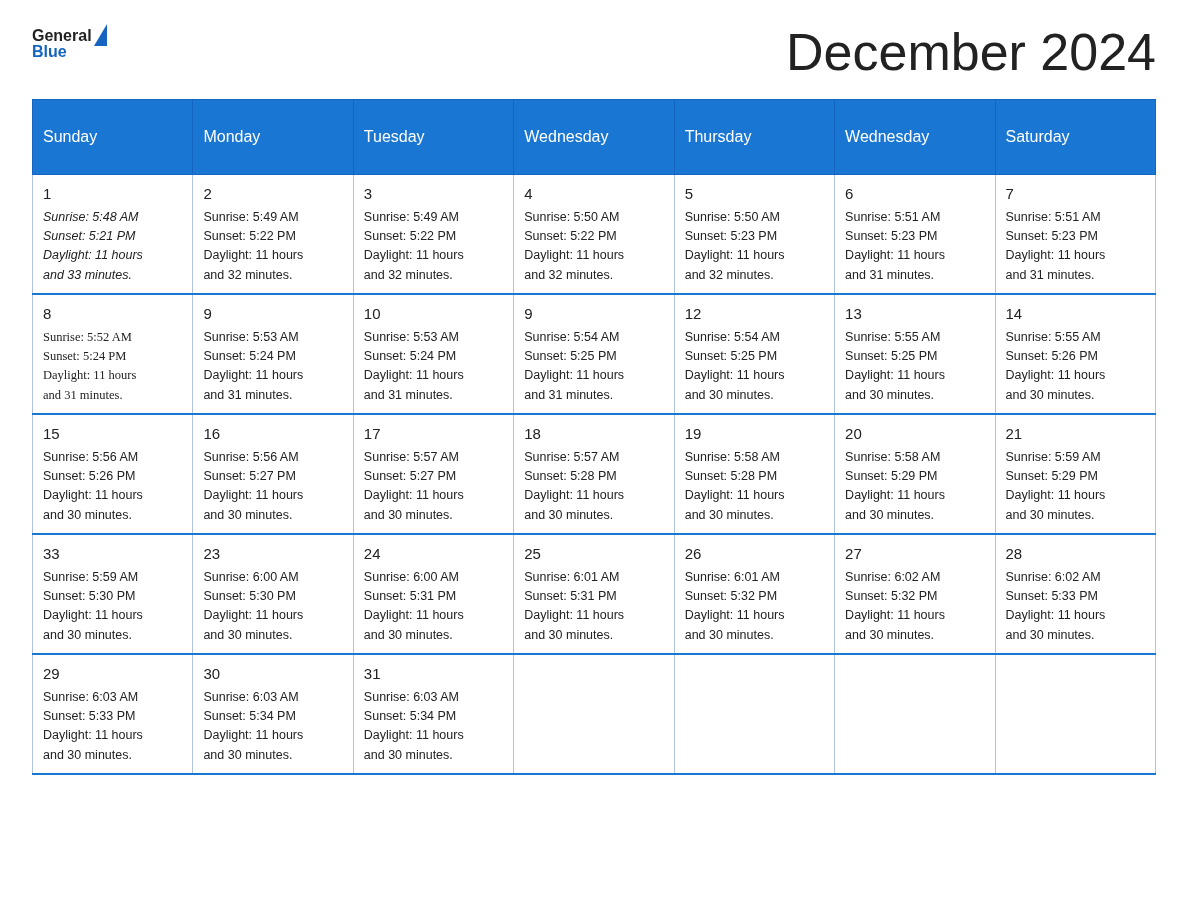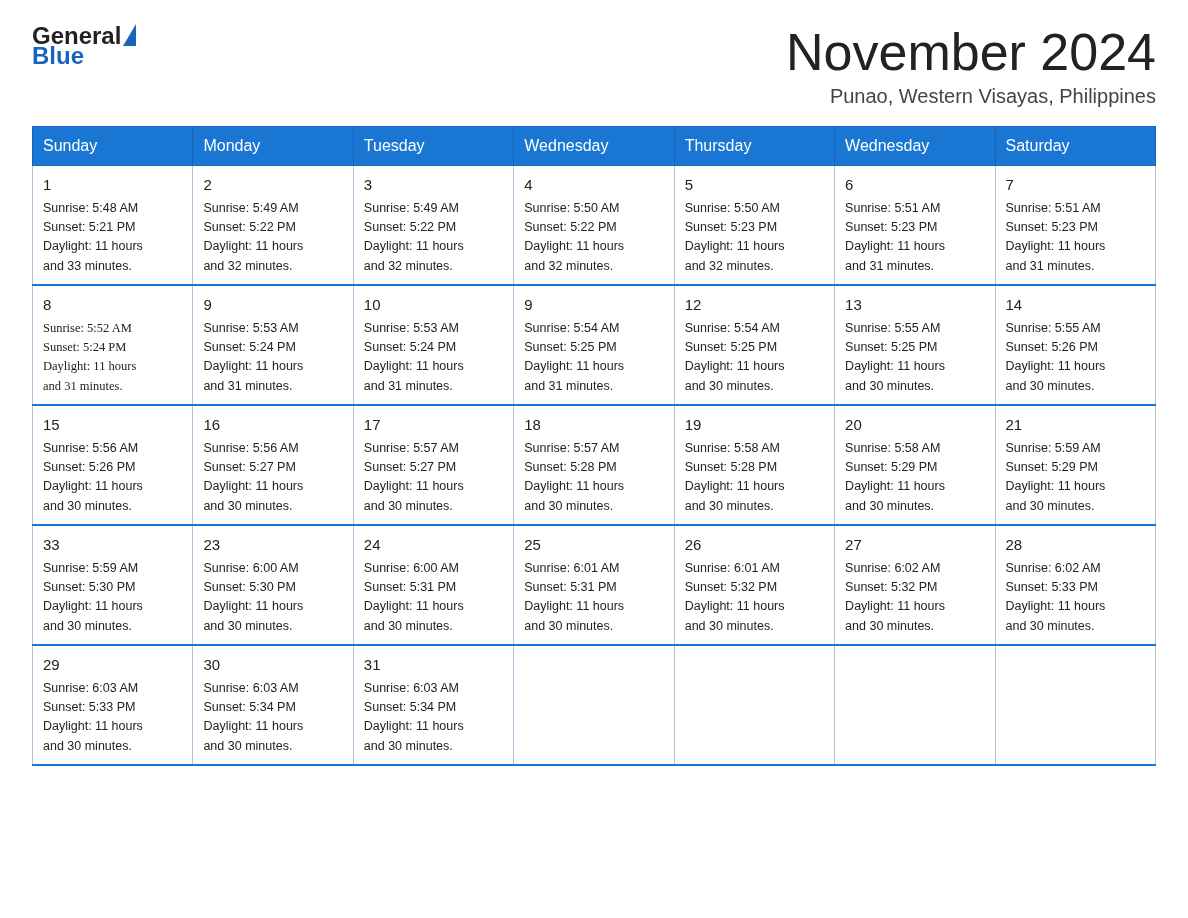--- a/index.html
+++ b/index.html
@@ -13,21 +13,21 @@
     }
     .header {
       display: flex;
       justify-content: space-between;
       align-items: flex-start;
       margin-bottom: 18px;
     }
     .logo {
       display: flex;
       align-items: flex-end;
-      font-size: 24px;
+      font-size: 16px;
       font-weight: bold;
       line-height: 1;
     }
     .logo-general {
       color: #222;
     }
     .logo-blue {
       color: #1565c0;
     }
     .logo-triangle {
@@ -58,21 +58,21 @@
       border-collapse: collapse;
       table-layout: fixed;
     }
     thead tr {
       background-color: #1976d2;
     }
     thead th {
       color: #fff;
       font-size: 16px;
       font-weight: normal;
-      padding: 10px 10px;
+      padding: 28px 10px;
       text-align: left;
       border: 1px solid #1565c0;
     }
     tbody td {
       vertical-align: top;
       padding: 8px 10px;
       border: 1px solid #b0c4de;
       font-size: 13px;
       line-height: 1.5;
       background: #fff;
@@ -103,42 +103,41 @@
   <div class="logo">
     <div style="display:flex;flex-direction:column;align-items:flex-start;">
       <div style="display:flex;align-items:center;">
         <span class="logo-general">General</span>
         <div class="logo-triangle"></div>
       </div>
       <span class="logo-blue" style="margin-top:-4px;">Blue</span>
     </div>
   </div>
   <div class="title-block">
-    <div class="month-title">November 2024</div>
-    <div class="location">Punao, Western Visayas, Philippines</div>
+    <div class="month-title">December 2024</div>
   </div>
 </div>
 
 <table>
   <thead>
     <tr>
     <th>Sunday</th>
         <th>Monday</th>
         <th>Tuesday</th>
         <th>Wednesday</th>
         <th>Thursday</th>
         <th>Wednesday</th>
         <th>Saturday</th>
       </tr>
   </thead>
   <tbody id="calendar-body">
   <tr>
         <td>
           <span class="day-num">1</span>
-          <div class="day-info" style="white-space: pre-line;">Sunrise: 5:48 AM
+          <div class="day-info" style="white-space: pre-line; font-style: italic;">Sunrise: 5:48 AM
 Sunset: 5:21 PM
 Daylight: 11 hours
 and 33 minutes.</div>
         </td>
         <td>
           <span class="day-num">2</span>
           <div class="day-info" style="white-space: pre-line;">Sunrise: 5:49 AM
 Sunset: 5:22 PM
 Daylight: 11 hours
 and 32 minutes.</div>

